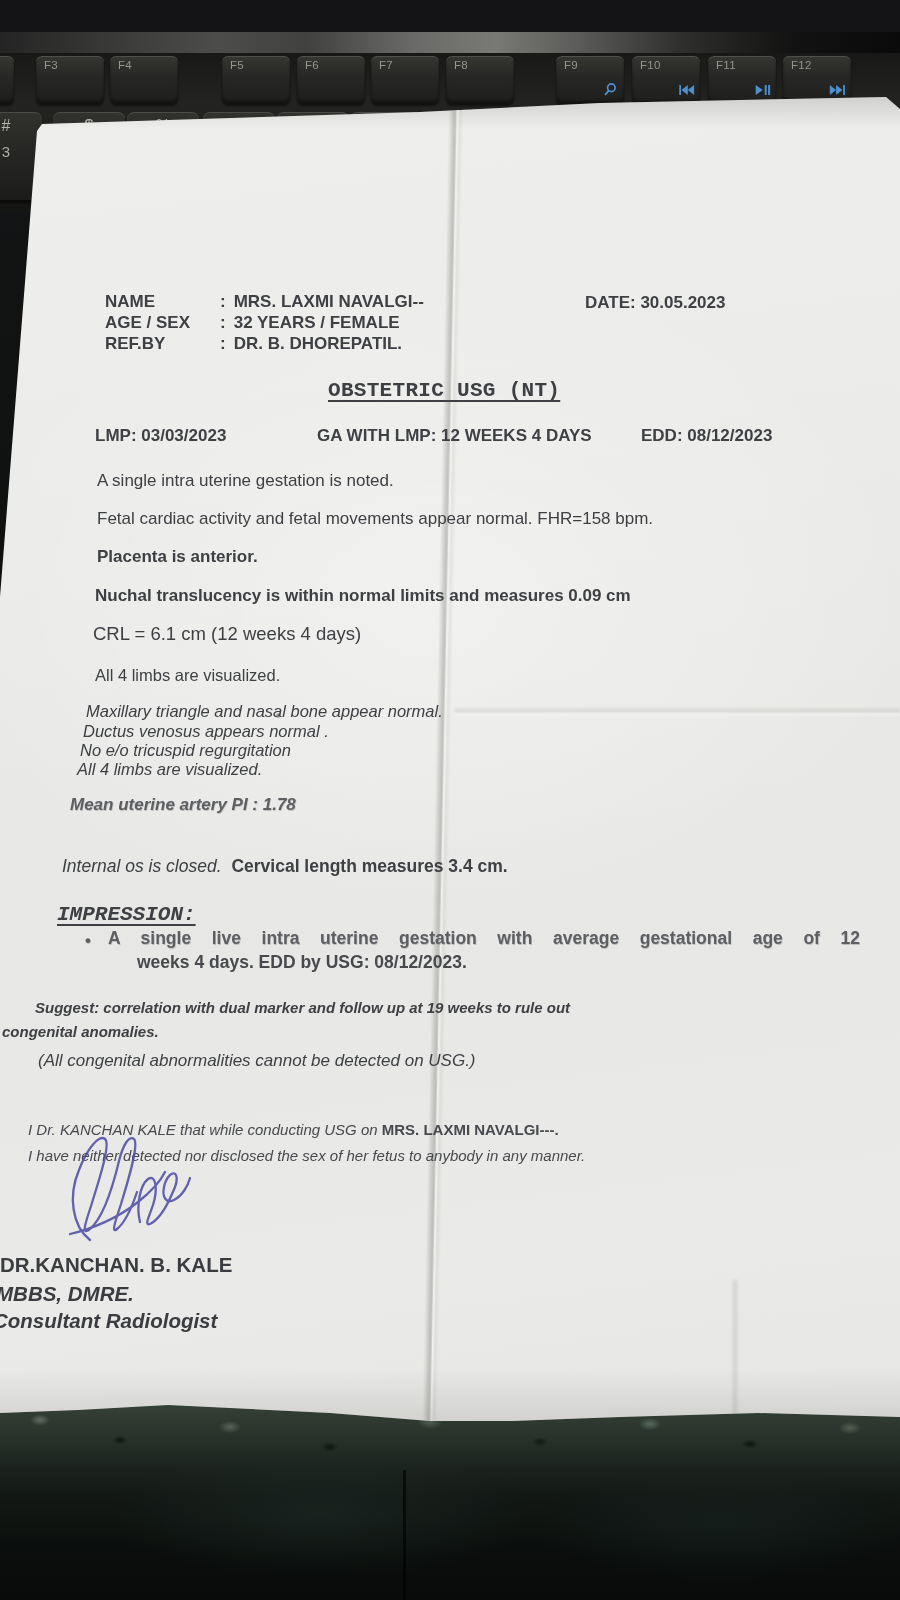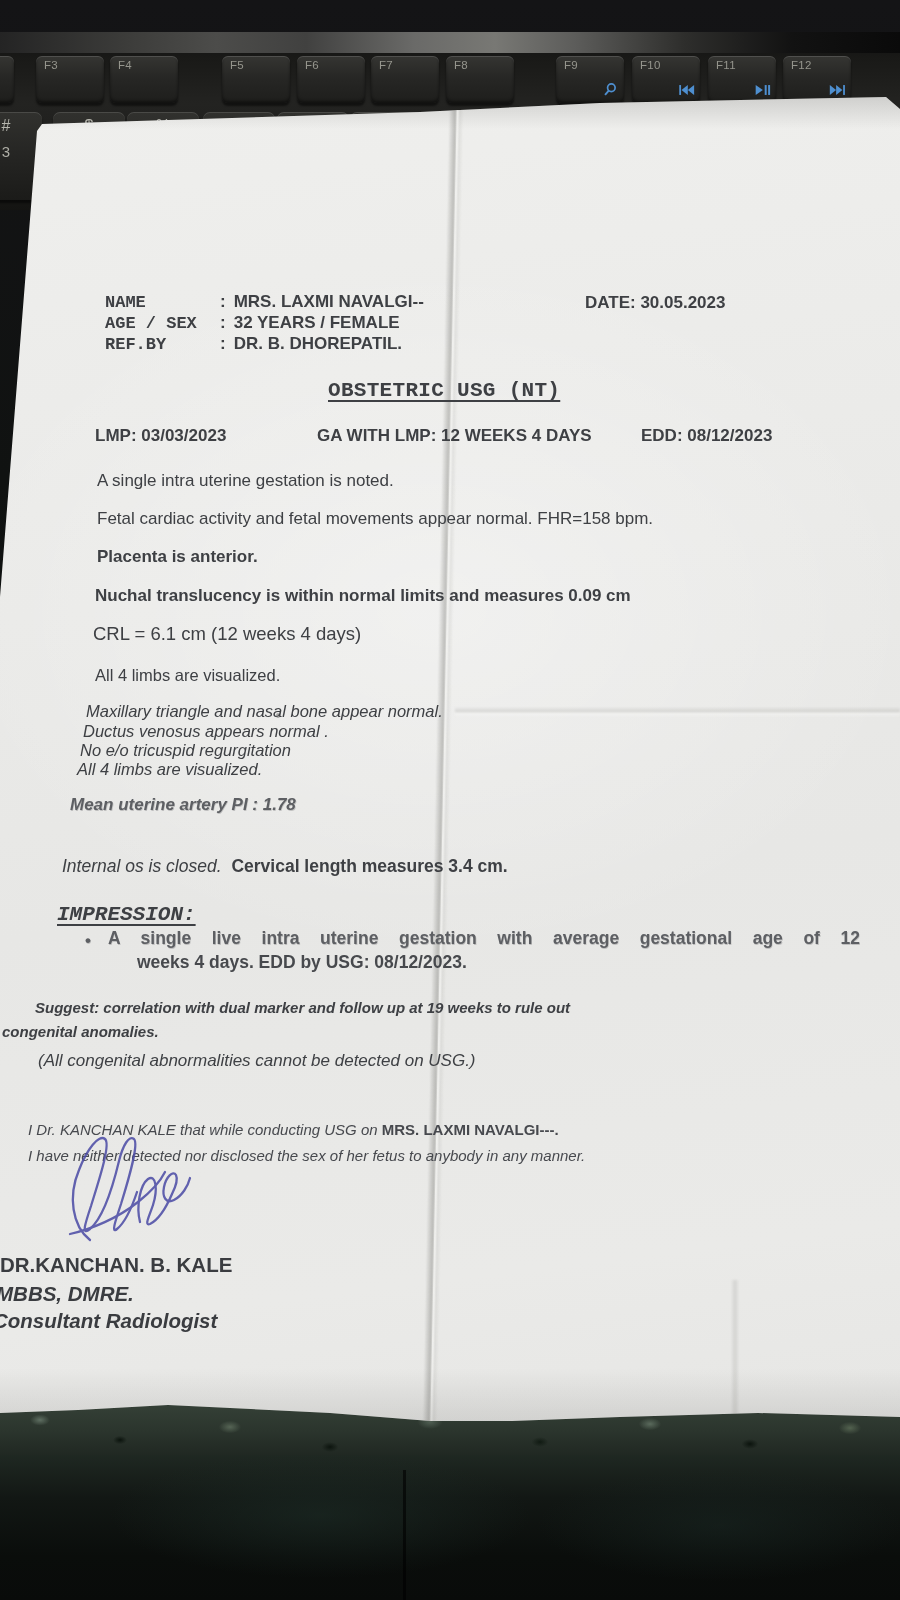--- a/index.html
+++ b/index.html
@@ -59,21 +59,21 @@
   .paper-bottom-shade{position:absolute;left:0;top:1368px;width:100%;height:54px;
       background:linear-gradient(180deg,transparent,rgba(95,95,92,.16));}
   .speck{position:absolute;left:276px;top:713px;width:4px;height:5px;border-radius:50%;
       background:rgba(110,110,108,.55);}
   
   .doc{position:absolute;inset:0;z-index:3;}
   .L{position:absolute;white-space:nowrap;color:#3e4044;font-family:"Liberation Sans",sans-serif;}
   .b{font-weight:bold}.i{font-style:italic}
   .s165{font-size:16.5px}.s17{font-size:17px}.s175{font-size:17.5px}
   .s18{font-size:15px}.s185{font-size:18.5px}.s20{font-size:20.5px}.s21{font-size:21px}
-  .hl{display:inline-block;width:115px;font-family:Liberation Mono, monospace;}
+  .hl{display:inline-block;width:115px;}
   .sep{margin-right:8px;}
   .u{text-decoration:underline;text-decoration-thickness:2px;text-underline-offset:4px;font-family:Liberation Mono, monospace;}
   .just{text-align:justify;text-align-last:justify;white-space:normal;}
   .fade2{color:#5d5f63;text-shadow:.6px .6px 0 rgba(95,95,100,.3);}
   .sig{position:absolute;left:52px;top:1128px;z-index:4;}
 </style>
 </head>
 <body>
 
 <div id="photo">

